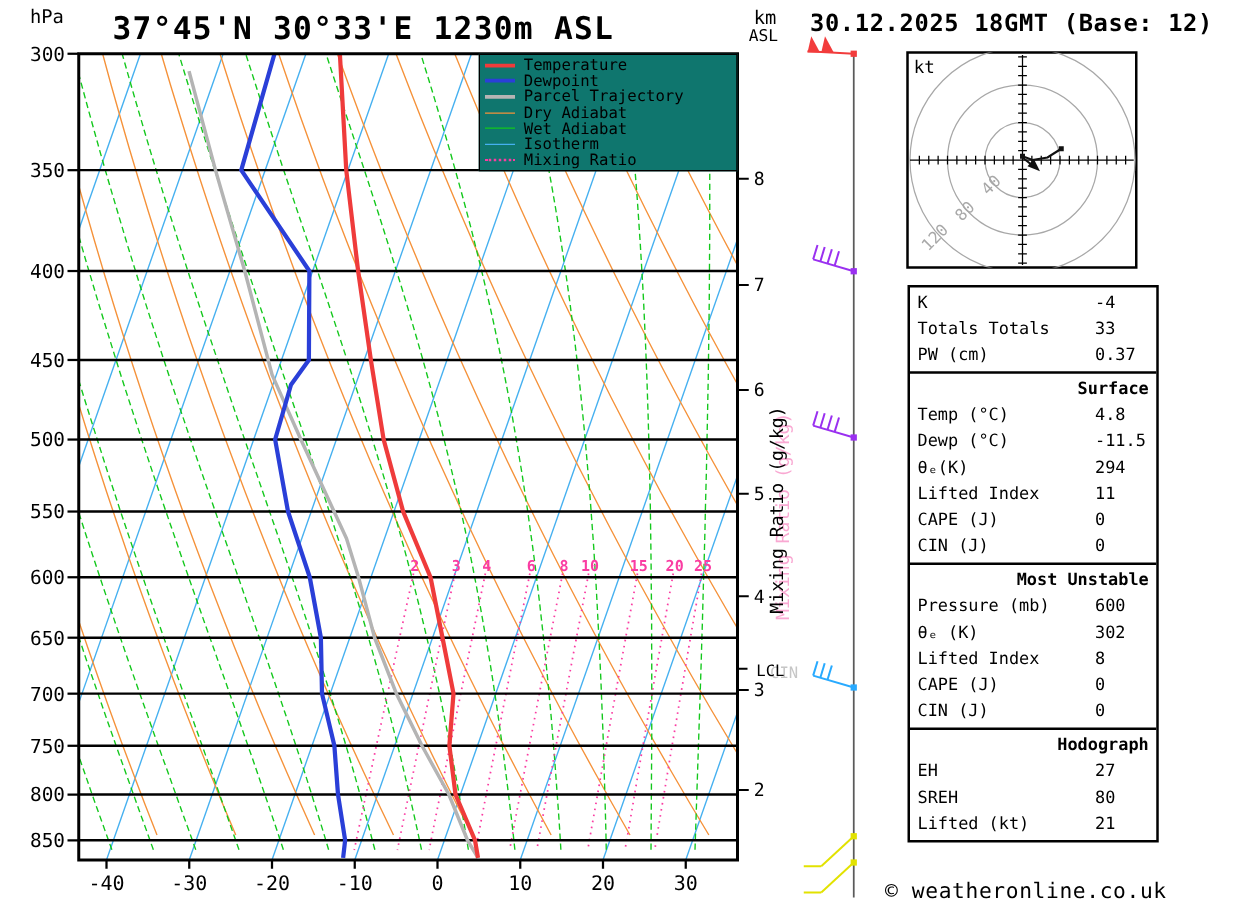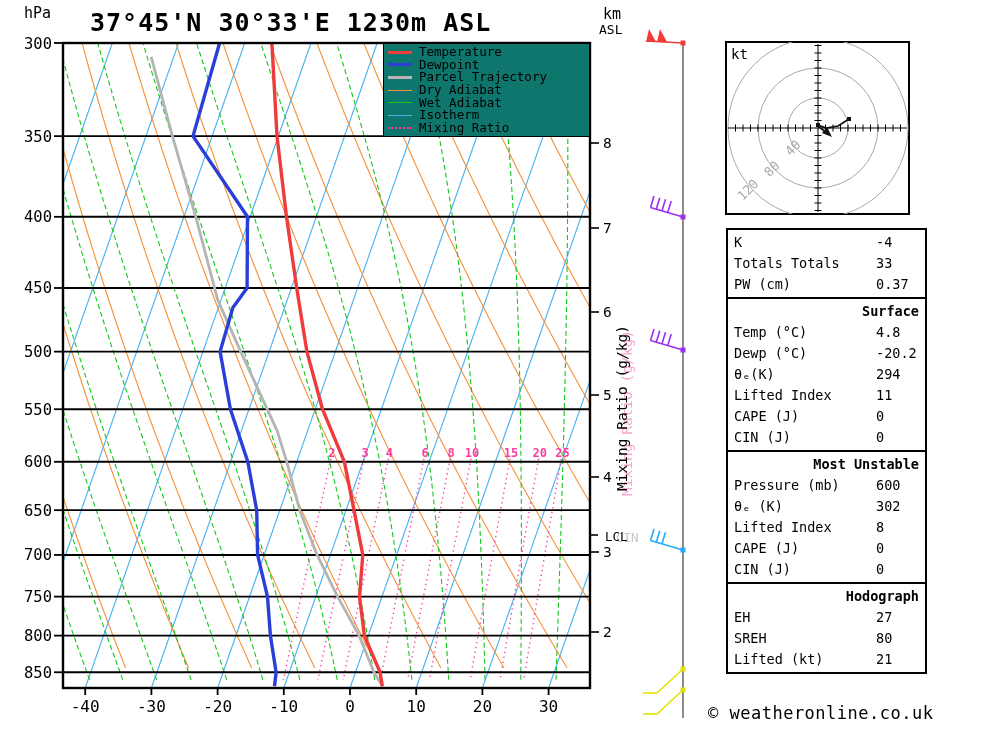--- a/index.html
+++ b/index.html
@@ -321,20 +321,21 @@
           <polyline fill="none" stroke="#111" stroke-width="1.7" points="849.0,119.0 838.0,126.0 826.0,128.0 818.0,125.0"></polyline>
           <rect x="847" y="117" width="4" height="4" fill="#111"></rect>
           <rect x="816" y="123" width="4" height="4" fill="#111"></rect>
           <line x1="818" y1="126" x2="828" y2="134" stroke="#111" stroke-width="1.7"></line>
           <polygon points="832,137 822,133 827,127" fill="#111"></polygon>
         </g>
       </g>
     </svg>
 
   <div class="abs title">37°45'N 30°33'E 1230m ASL</div>
+  <div class="abs date">30.12.2025 18GMT (Base: 12)</div>
   <div class="abs hpa">hPa</div>
   <div class="abs km">km</div>
   <div class="abs asl">ASL</div>
 
   <div class="abs mixlabel-echo">Mixing Ratio (g/kg)</div>
   <div class="abs mixlabel">Mixing Ratio (g/kg)</div>
   <div class="abs cin-ghost">CIN</div>
   <div class="abs lcl">LCL</div>
 
   <div class="abs legend" id="legend">
@@ -372,21 +373,21 @@
 
   <div class="abs dtable" id="dtable">
       <div class="dsection">
         <div class="drow"><span>K</span><span class="dval">-4</span></div>
         <div class="drow"><span>Totals Totals</span><span class="dval">33</span></div>
         <div class="drow"><span>PW (cm)</span><span class="dval">0.37</span></div>
       </div>
       <div class="dsection">
         <div class="dhead">Surface</div>
         <div class="drow"><span>Temp (°C)</span><span class="dval">4.8</span></div>
-        <div class="drow"><span>Dewp (°C)</span><span class="dval">-20.2</span></div>
+        <div class="drow"><span>Dewp (°C)</span><span class="dval">-11.5</span></div>
         <div class="drow"><span>θₑ(K)</span><span class="dval">294</span></div>
         <div class="drow"><span>Lifted Index</span><span class="dval">11</span></div>
         <div class="drow"><span>CAPE (J)</span><span class="dval">0</span></div>
         <div class="drow"><span>CIN (J)</span><span class="dval">0</span></div>
       </div>
       <div class="dsection">
         <div class="dhead">Most Unstable</div>
         <div class="drow"><span>Pressure (mb)</span><span class="dval">600</span></div>
         <div class="drow"><span>θₑ (K)</span><span class="dval">302</span></div>
         <div class="drow"><span>Lifted Index</span><span class="dval">8</span></div>

